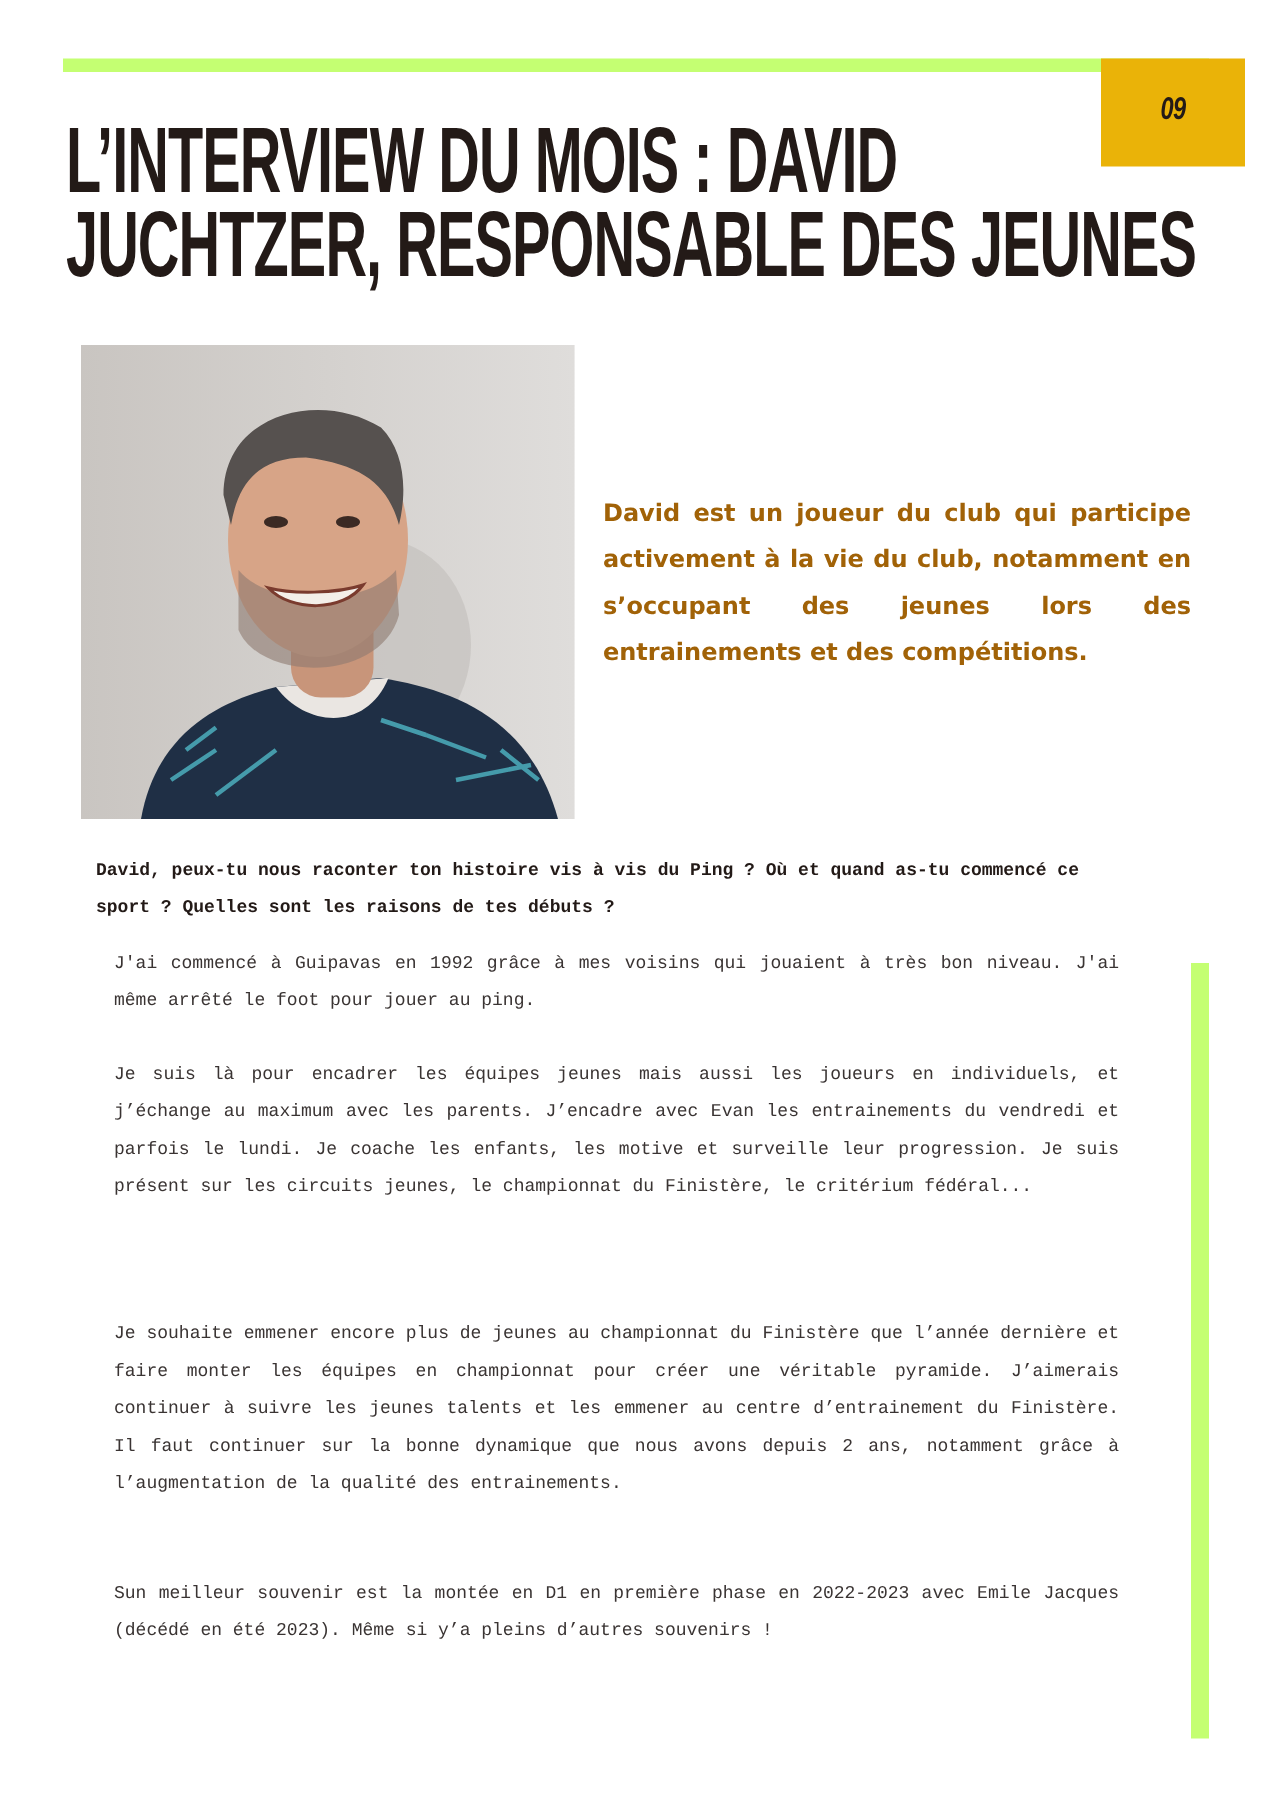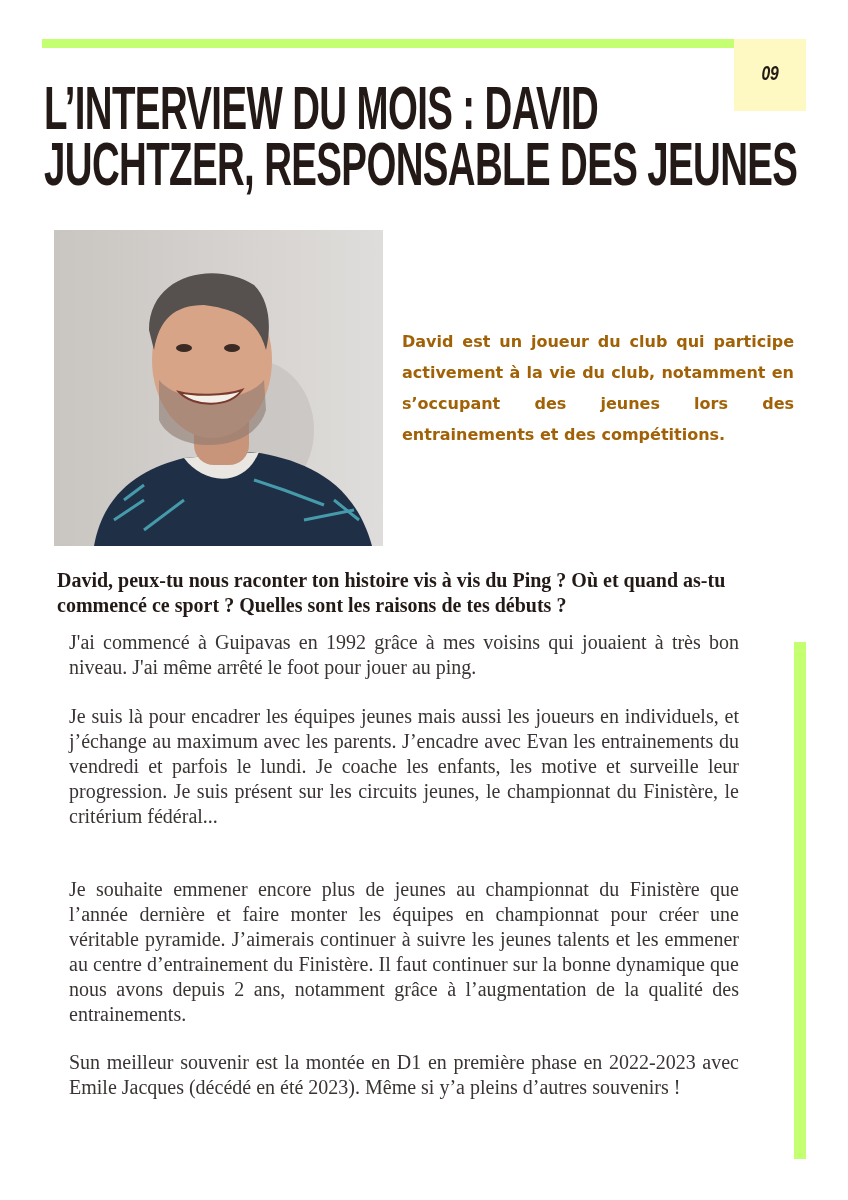--- a/index.html
+++ b/index.html
@@ -1,34 +1,34 @@
 <!DOCTYPE html>
 <html><head>
   <meta charset="utf-8">
   <style>
     html, body { margin: 0; padding: 0; background: #ffffff; }
     body { width: 848px; height: 1200px; position: relative; overflow: hidden; }
     .top-bar { position: absolute; left: 42px; top: 39px; width: 764px; height: 9px; background: #c4ff72; }
-    .page-box { position: absolute; left: 734px; top: 39px; width: 72px; height: 72px; background: #fef9c3; }
+    .page-box { position: absolute; left: 734px; top: 39px; width: 72px; height: 72px; background: #eab308; padding-left: 24px; }
     .page-num { position: absolute; left: 0; right: 0; top: 22px; text-align: center;
       font-family: "Liberation Sans", sans-serif; font-weight: bold; font-style: italic;
       font-size: 21px; color: #231a17; transform: scaleX(0.75); letter-spacing: -0.5px; }
     .title { position: absolute; left: 44px; top: 80px; width: 780px; margin: 0;
       font-family: "Liberation Sans", sans-serif; font-weight: bold; color: #231a17;
       font-size: 62px; line-height: 56px; letter-spacing: -1px;
       transform: scaleX(0.62); transform-origin: left top; white-space: nowrap; }
     .title span { display: block; }
     .photo { position: absolute; left: 54px; top: 230px; width: 329px; height: 316px; overflow: hidden;
       background: linear-gradient(90deg, #cbc7c3 0%, #d8d5d2 45%, #dedcda 100%); }
     .photo svg { display: block; }
     .intro { position: absolute; left: 402px; top: 326px; width: 392px; margin: 0;
       font-family: "DejaVu Sans", sans-serif; font-weight: bold; font-size: 16px; line-height: 31px;
       color: #a16207; text-align: justify; text-align-last: left; }
-    .qa { position: absolute; left: 57px; width: 694px; font-family: Liberation Serif, serif;
-      font-size: 20px; line-height: 25px; color: #3a3433; }
+    .qa { position: absolute; left: 64px; width: 694px; font-family: Liberation Mono, monospace;
+      font-size: 12px; line-height: 25px; color: #3a3433; }
     .qa .q { font-weight: bold; color: #231a17; margin: 0; }
     .qa .a { margin: 12px; text-align: justify; }
     .qa1 { top: 568px; }
     .qa2 { top: 692px; }
     .qa3 { top: 865px; }
     .qa4 { top: 1038px; }
     .side-bar { position: absolute; left: 794px; top: 642px; width: 12px; height: 517px; background: #c4ff72; }
   </style>
 </head>
 <body>

